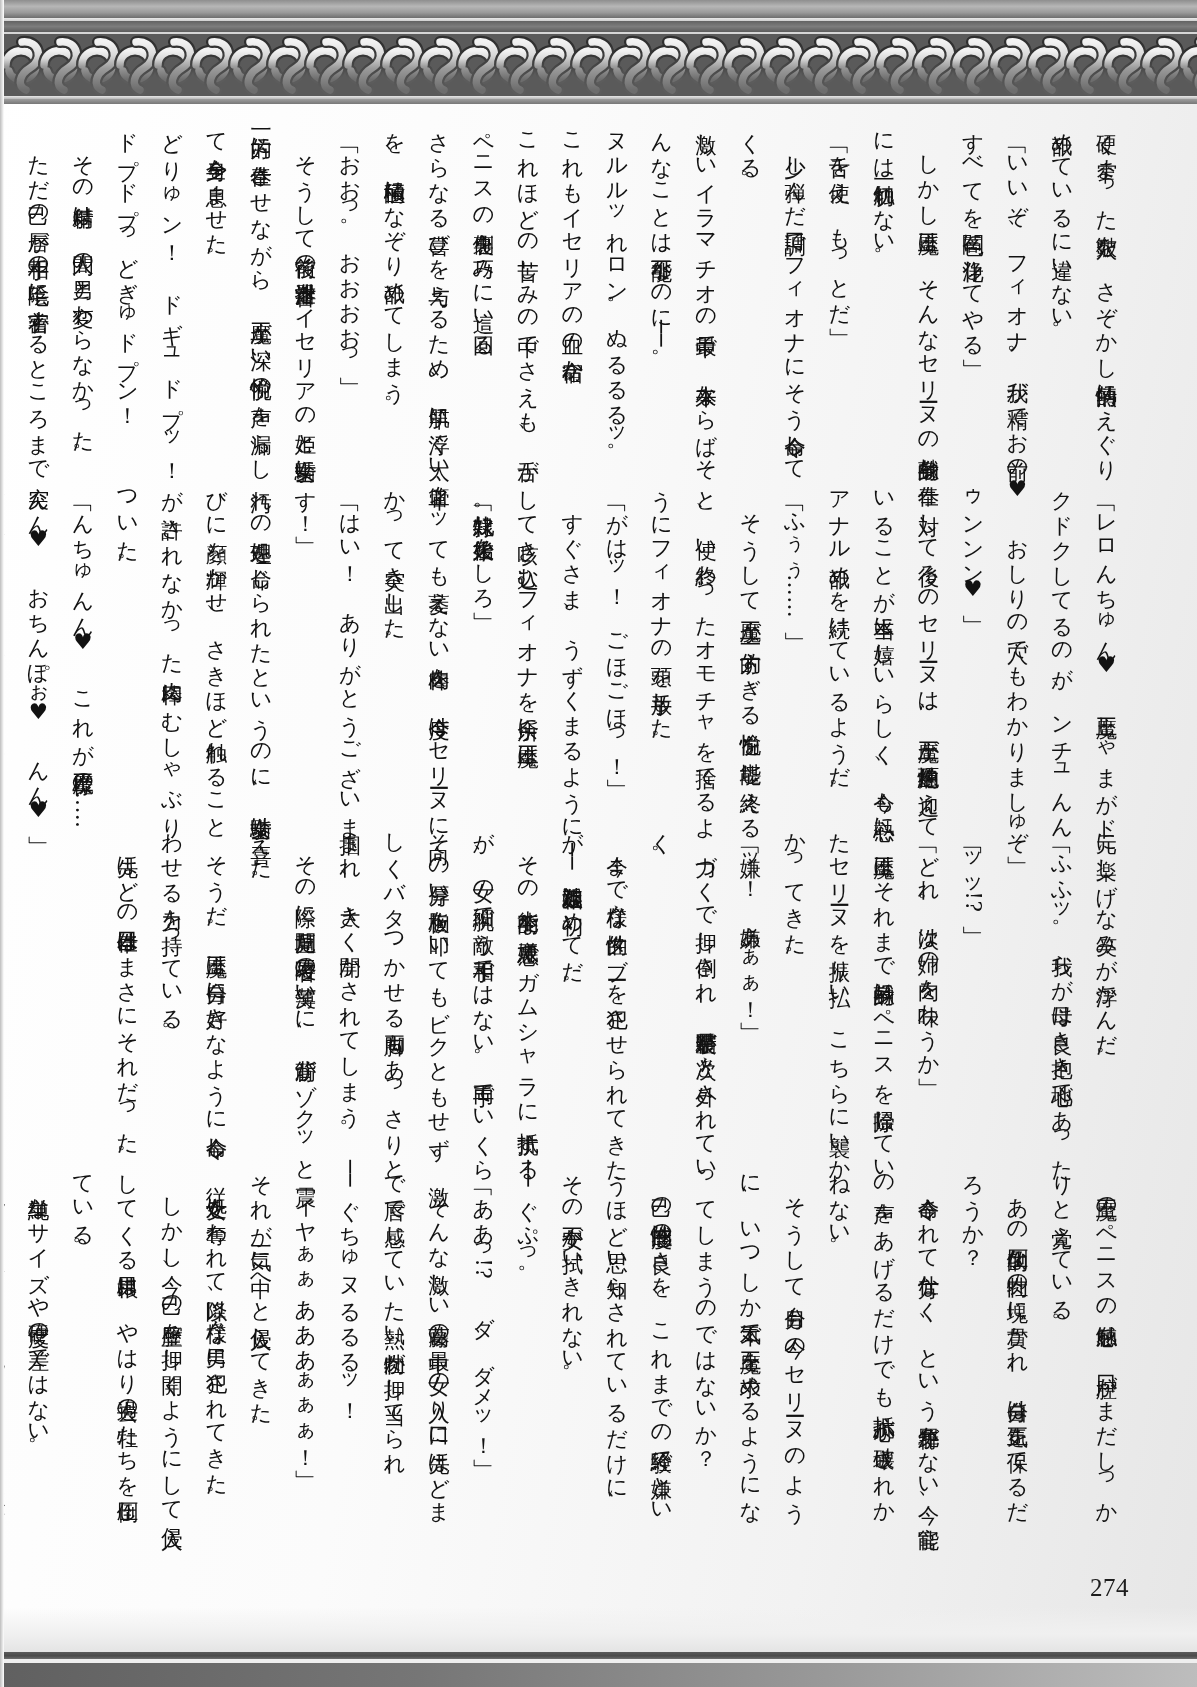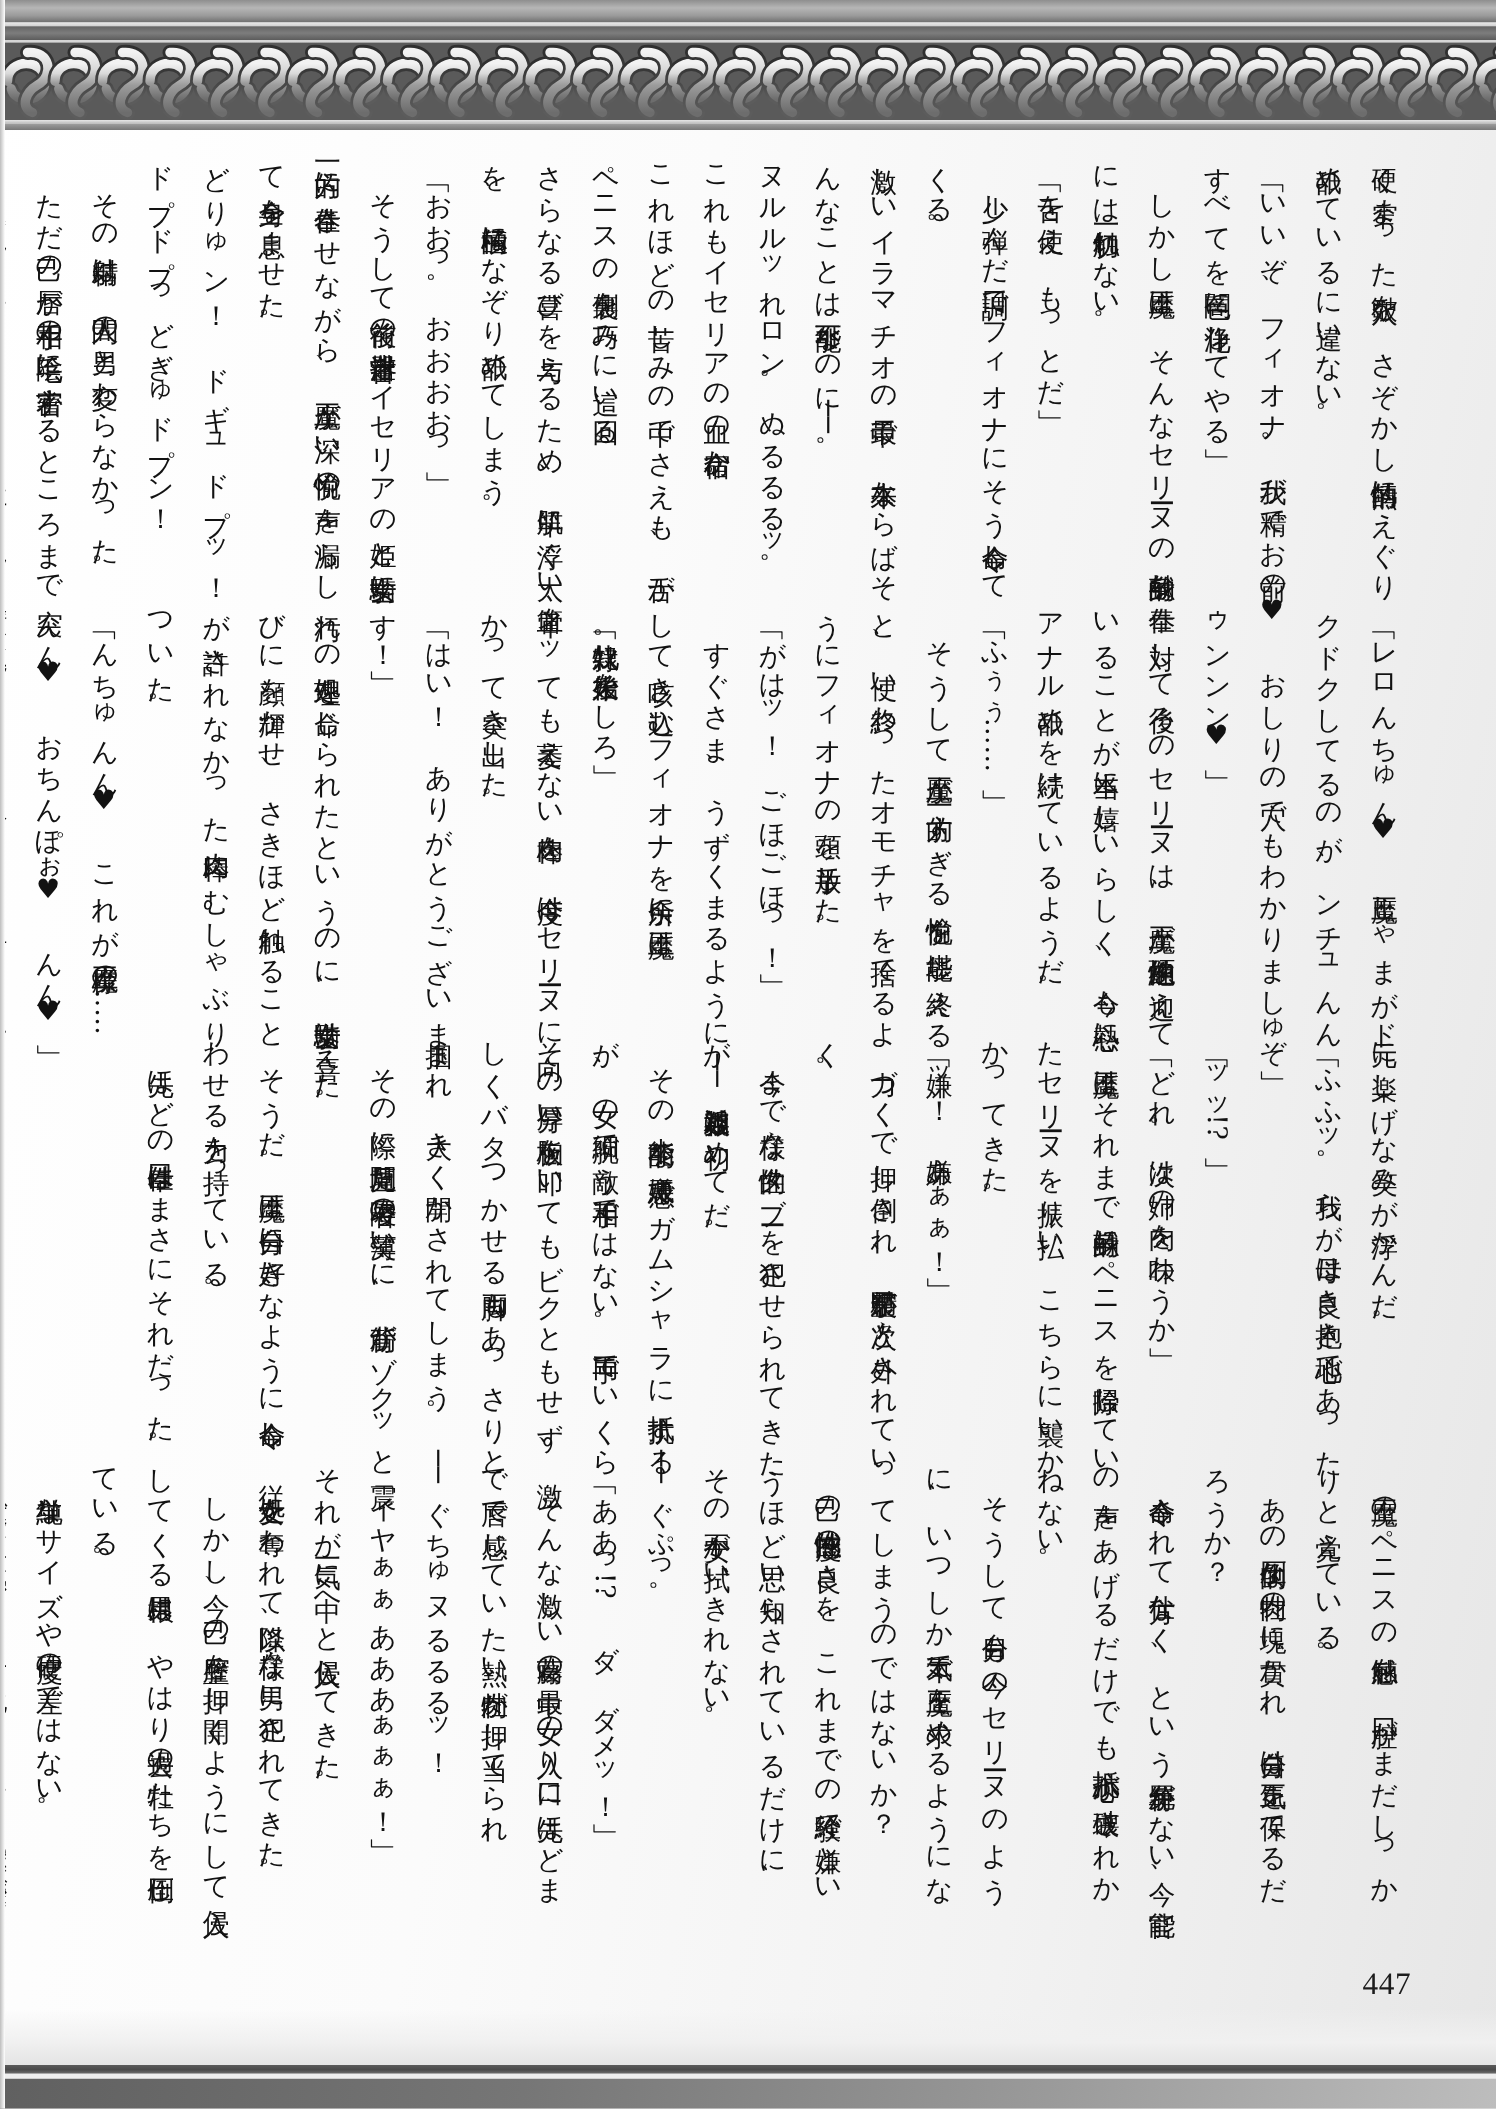--- a/index.html
+++ b/index.html
@@ -280,21 +280,21 @@
       <p class="noindent">それが一気に中へと侵入してきた。</p>
       <p>処女を奪われて以降、様々な男に犯されてきた。</p>
       <p>しかし今、己の膣壁を押し開くようにして侵入してくる男根は、やはり過去の牡たちを圧倒している。</p>
       <p>単純なサイズや硬度の差ではない。</p>
       <p>性粘膜で直に感じる、女を犯す、という悪意の濃度が明らかに過去最高なのだ。</p>
 
     </div>
 
   </div>
 
-  <div id="page-number">447</div>
+  <div id="page-number">274</div>
 
   <div id="bottom-ornament">
     <div class="foot-fade"></div>
     <div class="foot-line-dark"></div>
     <div class="foot-line-light"></div>
     <div class="foot-bar"></div>
   </div>
 
   <div class="page-edge-left"></div>
 

